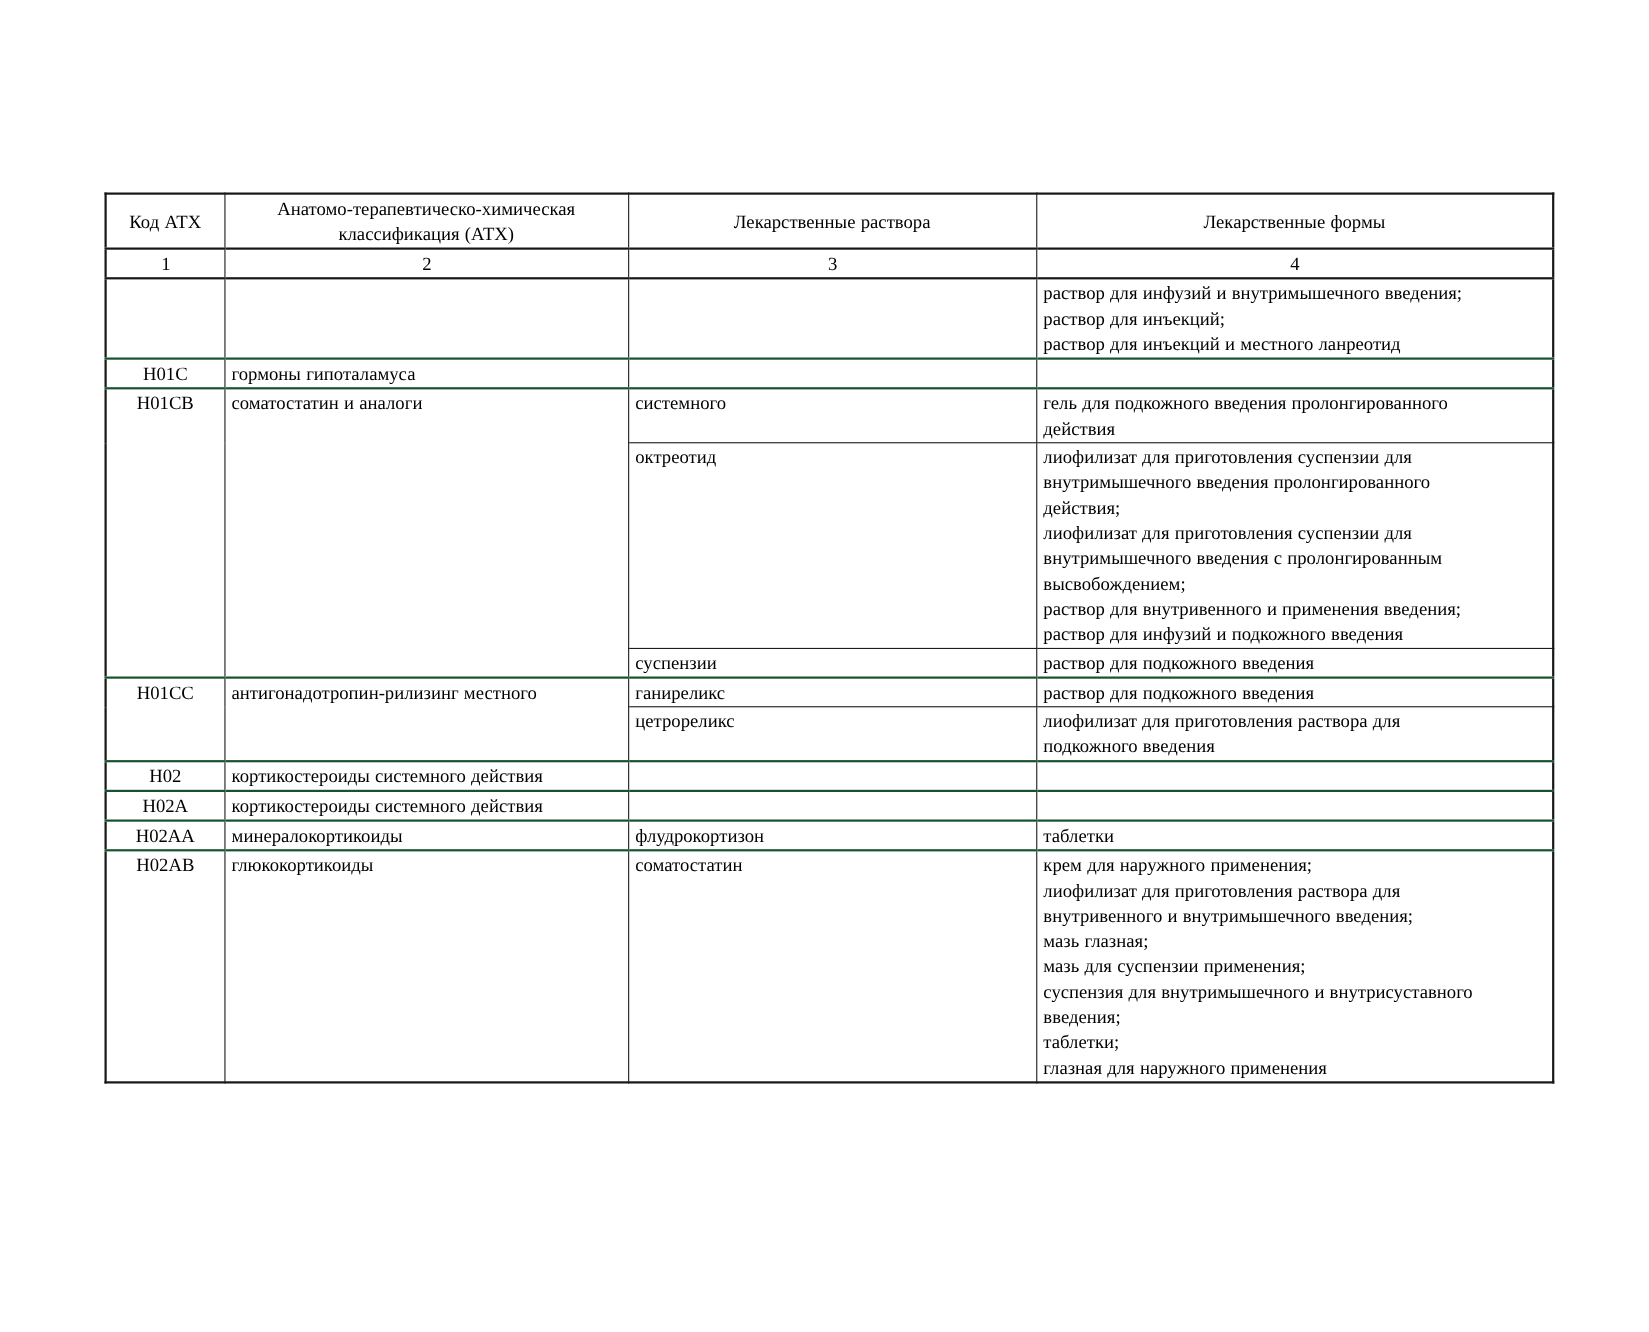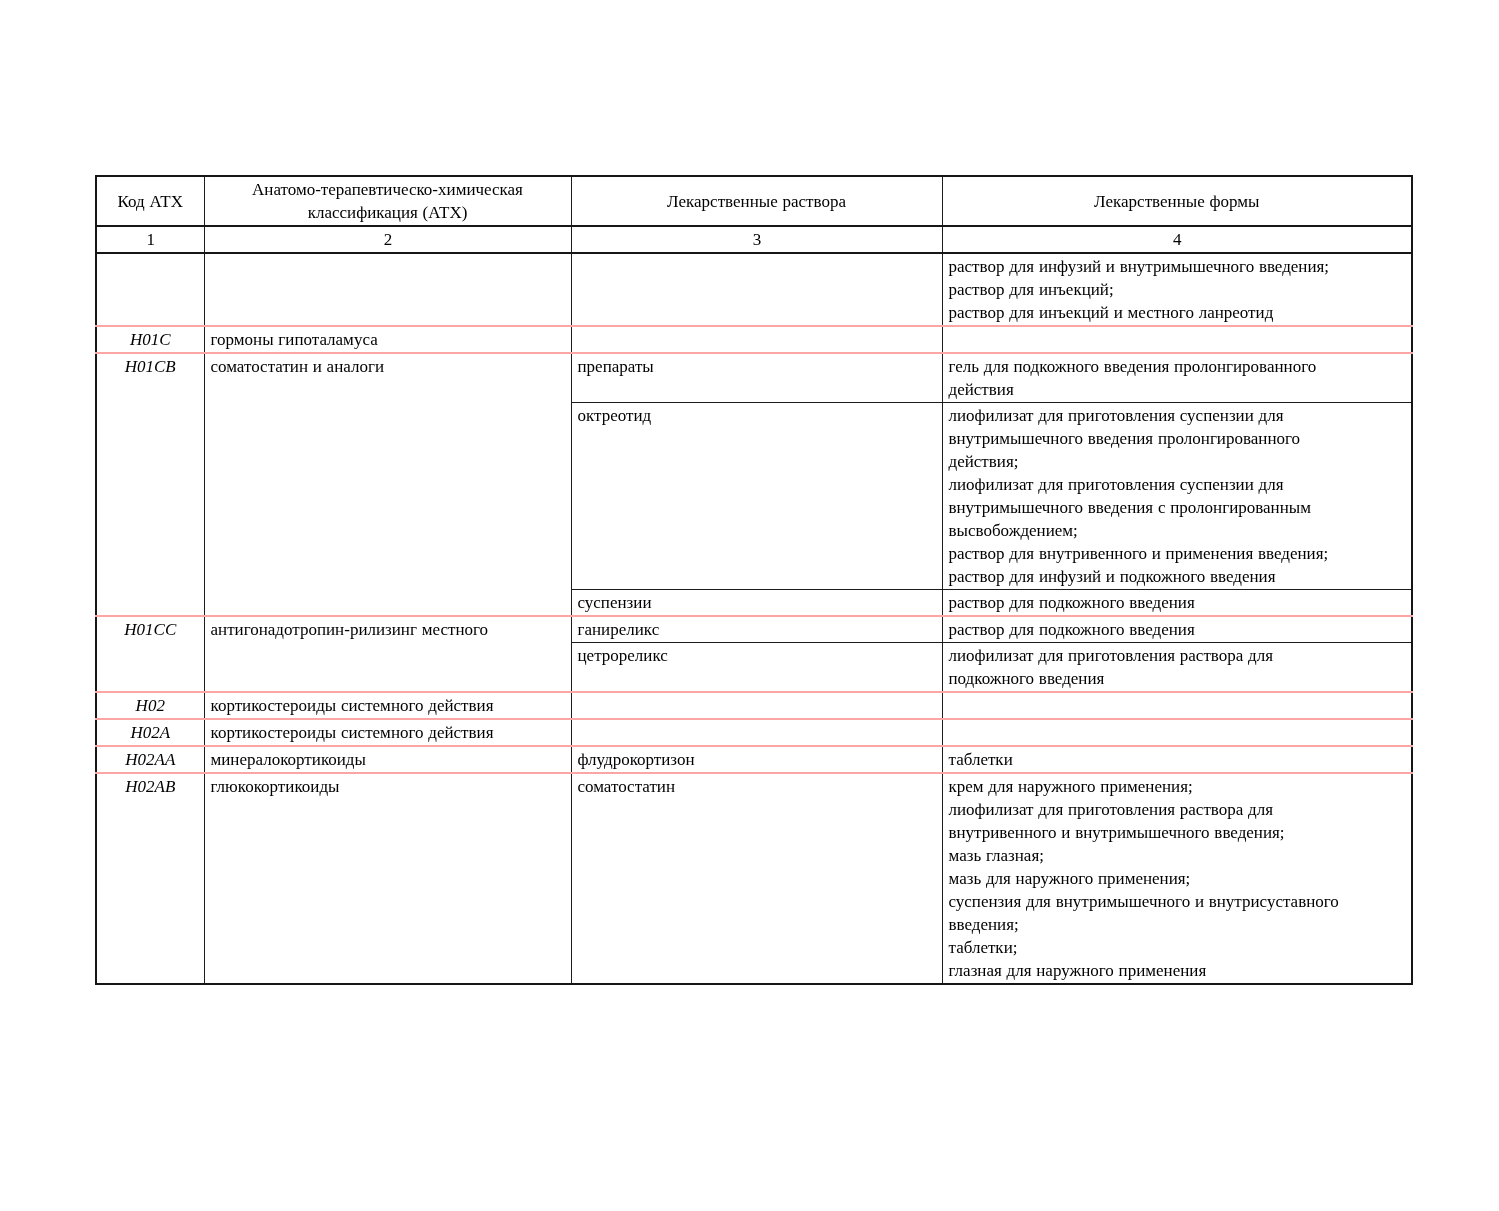--- a/index.html
+++ b/index.html
@@ -48,27 +48,26 @@
     border-bottom: 2px solid #161616;
     padding: 1px 8px;
   }
   tr.numbers-row td {
     height: 21px;
     text-align: center;
     vertical-align: middle;
     border-bottom: 2px solid #161616;
   }
   tr.group-start td {
-    border-top: 2px solid #fca5a5;
+    border-top: 2px solid #14532d;
   }
   td.code-cell {
     text-align: center;
     padding-left: 2px;
     padding-right: 2px;
-    font-style: italic;
   }
   td.forms-cell .form-line {
     max-width: 408px;
   }
 </style>
 </head>
 <body>
 
 <div class="page">
   <table class="atc-table">
@@ -103,21 +102,21 @@
         </tr>
         <tr class="group-start">
           <td class="code-cell" rowspan="1">H01C</td>
           <td class="class-cell" rowspan="1">гормоны гипоталамуса</td>
           <td class="drug-cell"></td>
           <td class="forms-cell"></td>
         </tr>
         <tr class="group-start">
           <td class="code-cell" rowspan="3">H01CB</td>
           <td class="class-cell" rowspan="3">соматостатин и аналоги</td>
-          <td class="drug-cell">препараты</td>
+          <td class="drug-cell">системного</td>
           <td class="forms-cell">
             <div class="form-line">гель для подкожного введения пролонгированного действия</div>
           </td>
         </tr>
         <tr class="sub-row">
           <td class="drug-cell">октреотид</td>
           <td class="forms-cell">
             <div class="form-line">лиофилизат для приготовления суспензии для внутримышечного введения пролонгированного действия;</div>
             <div class="form-line">лиофилизат для приготовления суспензии для внутримышечного введения с пролонгированным высвобождением;</div>
             <div class="form-line">раствор для внутривенного и применения введения;</div>
@@ -165,21 +164,21 @@
           </td>
         </tr>
         <tr class="group-start">
           <td class="code-cell" rowspan="1">H02AB</td>
           <td class="class-cell" rowspan="1">глюкокортикоиды</td>
           <td class="drug-cell">соматостатин</td>
           <td class="forms-cell">
             <div class="form-line">крем для наружного применения;</div>
             <div class="form-line">лиофилизат для приготовления раствора для внутривенного и внутримышечного введения;</div>
             <div class="form-line">мазь глазная;</div>
-            <div class="form-line">мазь для наружного применения;</div>
+            <div class="form-line">мазь для суспензии применения;</div>
             <div class="form-line">суспензия для внутримышечного и внутрисуставного введения;</div>
             <div class="form-line">таблетки;</div>
             <div class="form-line">глазная для наружного применения</div>
           </td>
         </tr>
       </tbody>
   </table>
 </div>
 
 </body></html>

